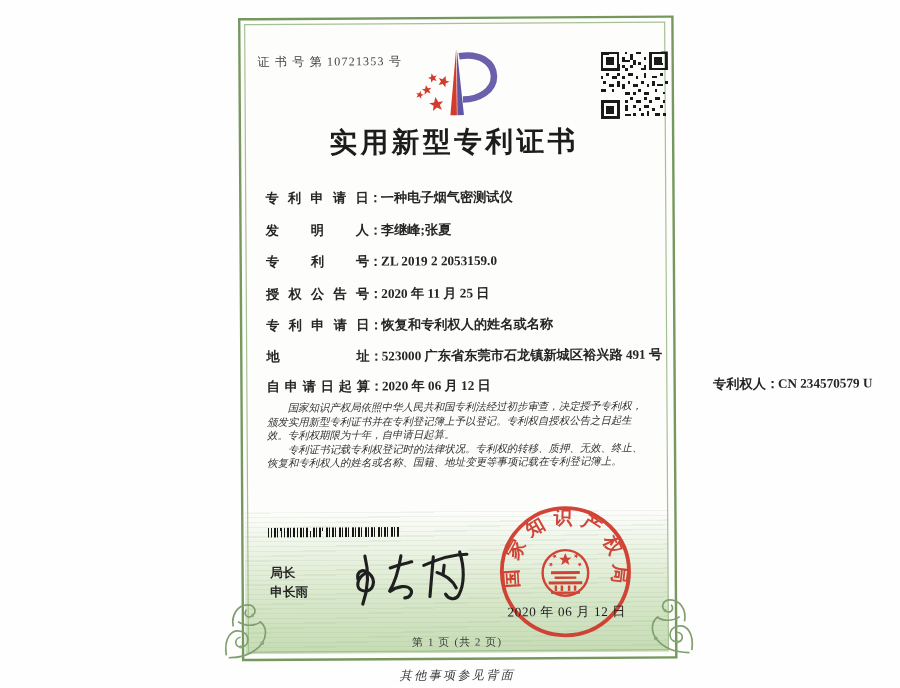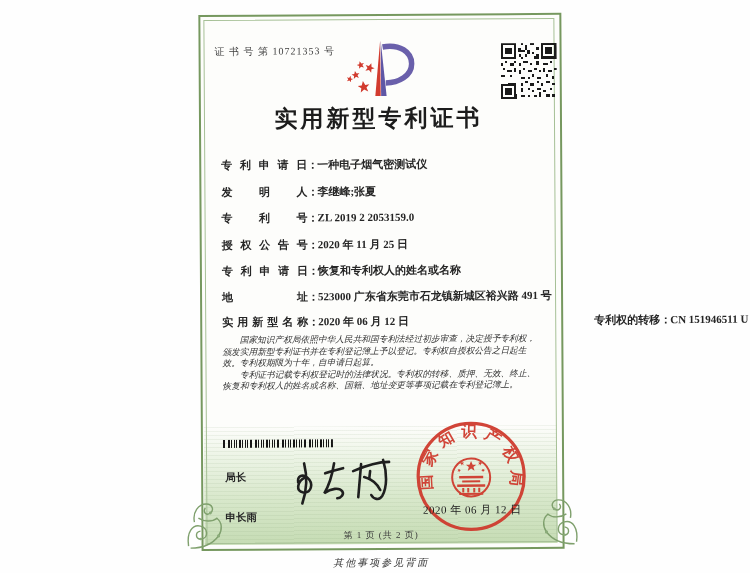--- a/index.html
+++ b/index.html
@@ -26,21 +26,21 @@
   .row .colon{display:inline-block;width:10px;}
   .row2{left:372px;top:0;position:absolute;}
 
   .paras{left:222px;top:334px;width:320px;font-size:8.7px;line-height:11.6px;color:#333;
     font-style:italic;z-index:3;}
   .paras p{margin:0;text-indent:2em;}
 
   .barcode{left:222px;top:439px;width:110px;height:8px;z-index:3;
     background:repeating-linear-gradient(90deg,#161616 0 1.6px,rgba(0,0,0,0) 1.6px 2.6px,#161616 2.6px 3.4px,rgba(0,0,0,0) 3.4px 5.4px);}
   .director-label{left:224px;top:470px;font-size:10.5px;font-weight:bold;color:#262626;}
-  .director-name{left:224px;top:486px;font-size:10.5px;font-weight:bold;color:#262626;margin-top:24px;}
+  .director-name{left:224px;top:486px;font-size:10.5px;font-weight:bold;color:#262626;}
   .signature{left:290px;top:455px;z-index:5;}
   .seal{left:414px;top:421px;z-index:4;opacity:.94;}
   .seal-date{left:416px;top:503px;width:110px;text-align:center;font-size:11px;color:#1d1d1d;
     z-index:5;letter-spacing:.5px;}
   .page-info{left:200px;top:529px;width:359px;text-align:center;font-size:9px;
     letter-spacing:1px;color:#3a3a3a;}
   .back-note{left:200px;top:556px;width:359px;text-align:center;font-size:10px;
     font-style:italic;letter-spacing:2px;color:#3a3a3a;z-index:3;}
   .flourish{z-index:3;}
   .fl-left{left:183px;top:487px;}
@@ -100,22 +100,22 @@
     <div class="abs row" style="top:237px">
       <span class="lbl">授权公告号</span><span class="colon">：</span><span class="val">2020 年 11 月 25 日</span>
     </div>
     <div class="abs row" style="top:263px">
       <span class="lbl">专利申请日</span><span class="colon">：</span><span class="val">恢复和专利权人的姓名或名称</span>
     </div>
     <div class="abs row" style="top:289px">
       <span class="lbl">地址</span><span class="colon">：</span><span class="val">523000 广东省东莞市石龙镇新城区裕兴路 491 号</span>
     </div>
     <div class="abs row" style="top:314px">
-      <span class="lbl">实用新型名称</span><span class="colon">：</span><span class="val">2020 年 06 月 12 日</span>
-      <span class="row2"><span>专利权的转移</span><span class="colon">：</span><span>CN 151946511 U</span></span>
+      <span class="lbl">自申请日起算</span><span class="colon">：</span><span class="val">2020 年 06 月 12 日</span>
+      <span class="row2"><span>专利权人</span><span class="colon">：</span><span>CN 234570579 U</span></span>
     </div>
 
     <div class="abs paras">
       <p>国家知识产权局依照中华人民共和国专利法经过初步审查，决定授予专利权，颁发实用新型专利证书并在专利登记簿上予以登记。专利权自授权公告之日起生效。专利权期限为十年，自申请日起算。</p>
       <p>专利证书记载专利权登记时的法律状况。专利权的转移、质押、无效、终止、恢复和专利权人的姓名或名称、国籍、地址变更等事项记载在专利登记簿上。</p>
     </div>
 
     <div class="abs barcode"></div>
     <div class="abs director-label">局长</div>
     <div class="abs director-name">申长雨</div>

